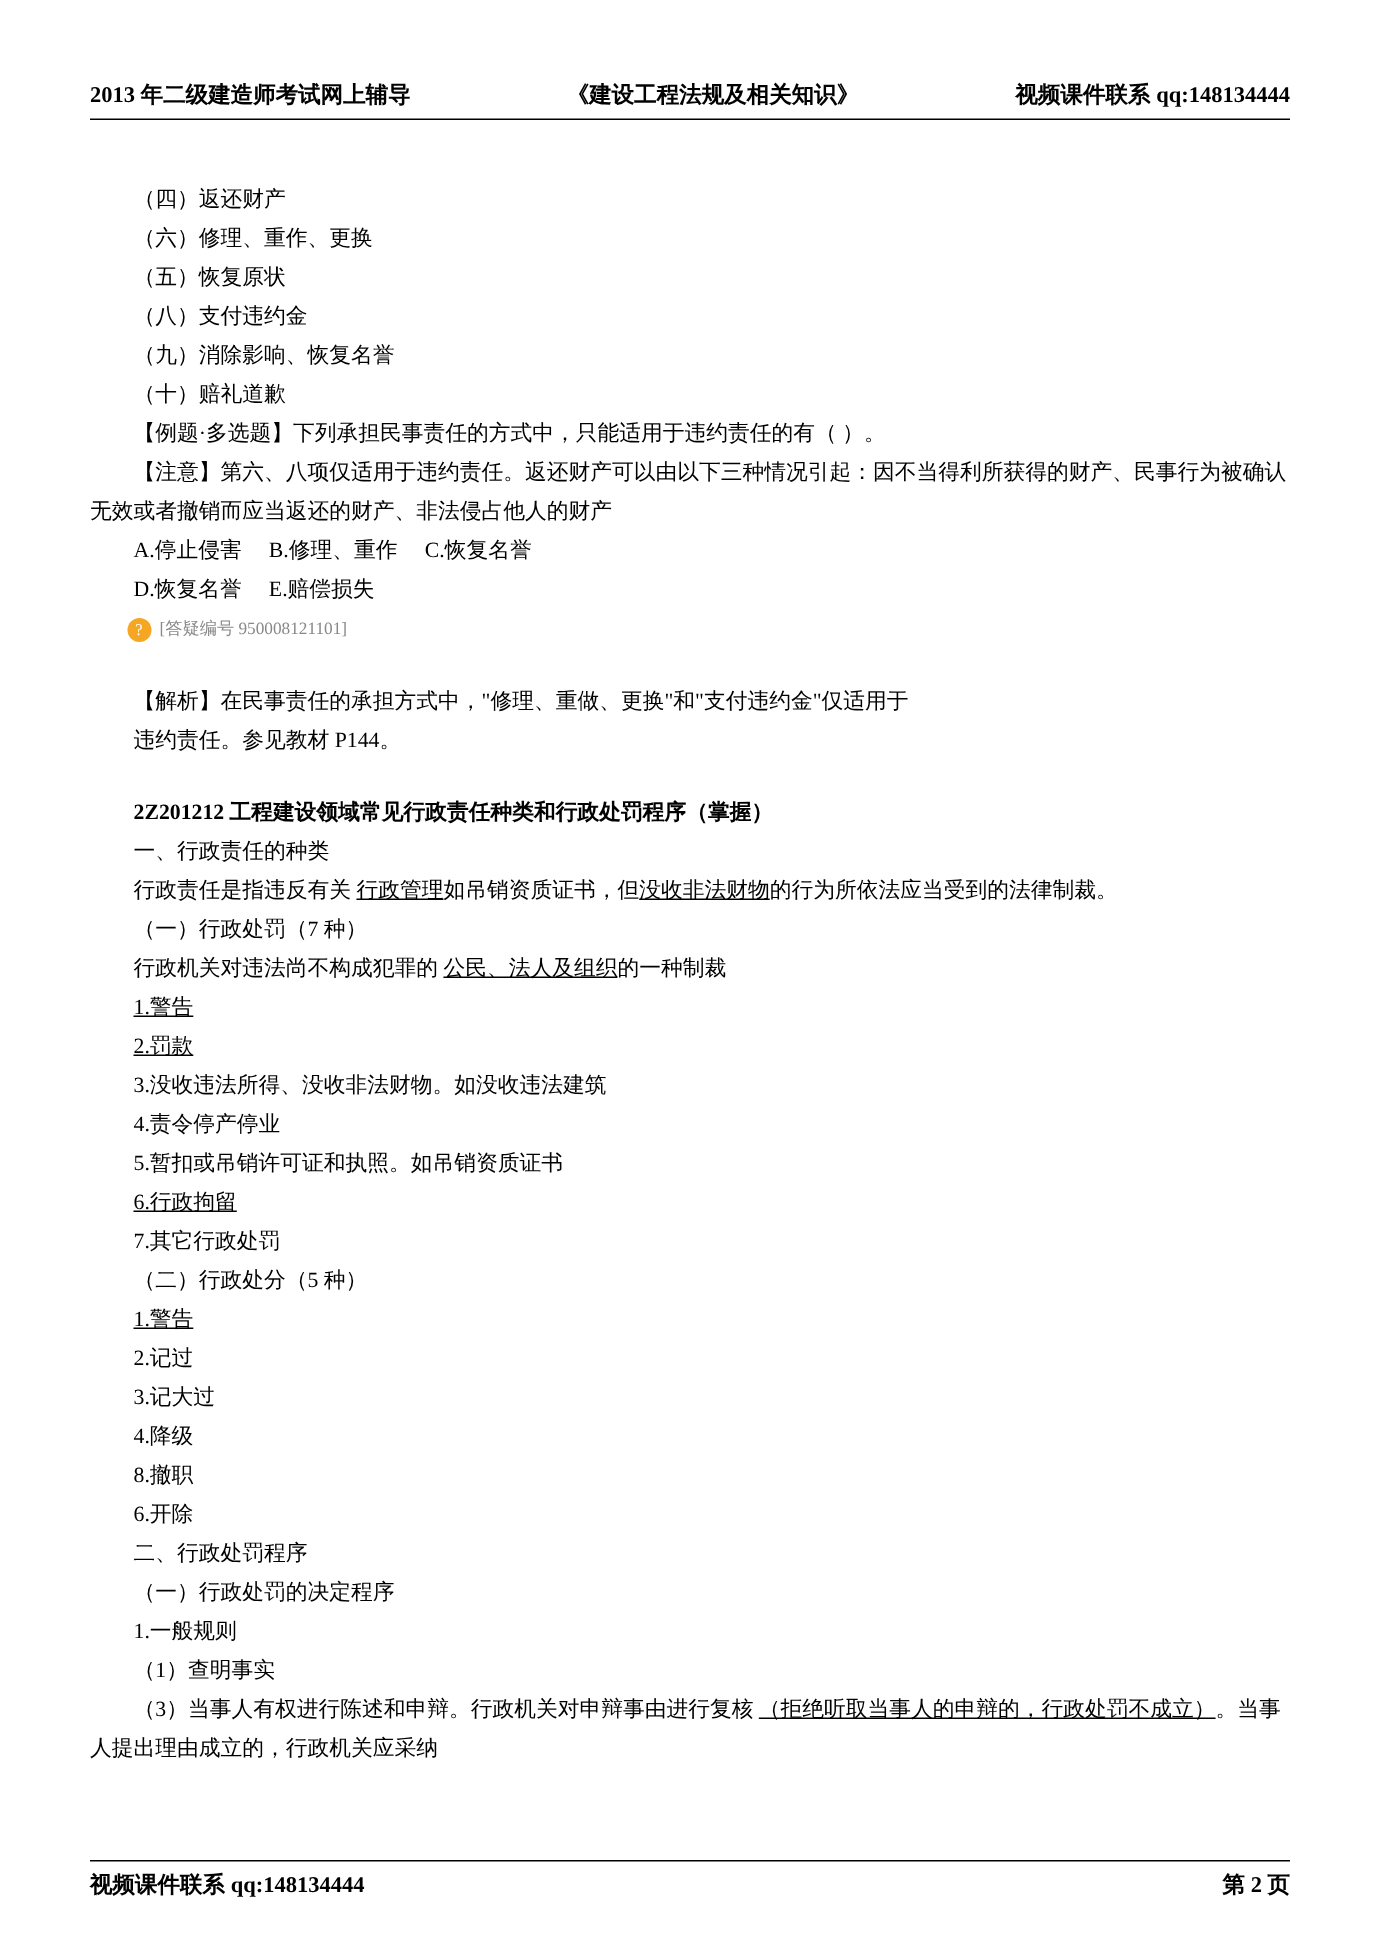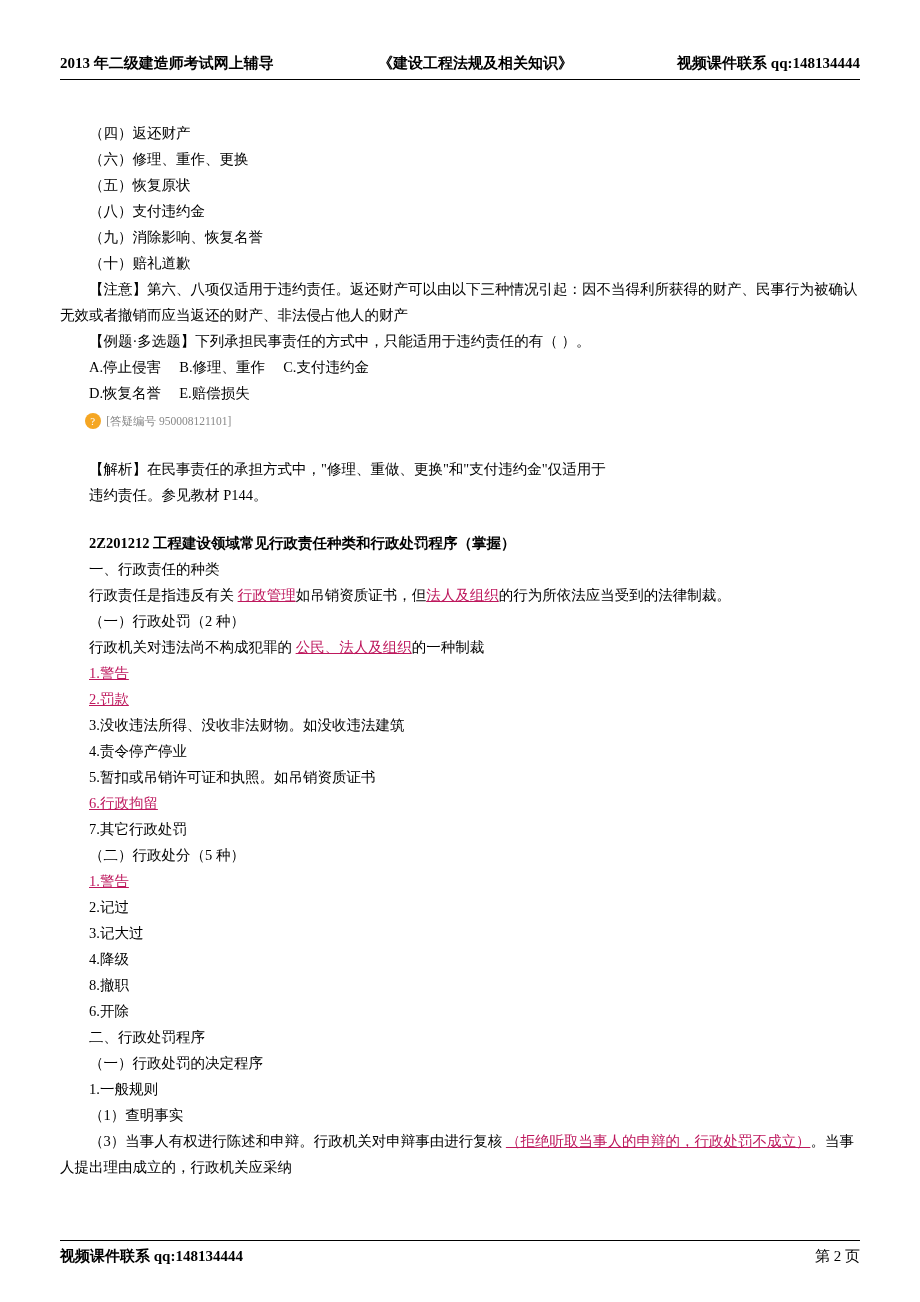--- a/index.html
+++ b/index.html
@@ -30,21 +30,21 @@
     font-size: 14.5px;
     line-height: 26px;
   }
   .para {
     text-indent: 2em;
     margin: 0;
   }
   .para-noindent {
     margin: 0;
   }
-  .red-underline { color: #be185d; text-decoration: underline; }
+  .red-underline { color: #000000; text-decoration: underline; }
   .bold { font-weight: bold; }
   .note-icon {
     display: inline-block;
     width: 16px;
     height: 16px;
     border-radius: 50%;
     background: #f5a623;
     color: #fff;
     font-size: 11px;
     line-height: 16px;
@@ -62,21 +62,21 @@
     bottom: 40px;
     left: 60px;
     right: 60px;
     border-top: 1.5px solid #000;
     padding-top: 6px;
     display: flex;
     justify-content: space-between;
     font-size: 15px;
     font-weight: bold;
   }
-  .footer-line .pagenum { font-weight: normal; }
+  .footer-line .pagenum { font-weight: bold; }
   .spacer { height: 22px; }
   .indent1 { text-indent: 2em; }
 </style>
 </head>
 <body>
 
 <div class="page">
 
   <div class="header-line">
     <span>2013 年二级建造师考试网上辅导</span>
@@ -86,28 +86,28 @@
 
   <div class="body-text">
 
     <p class="para">（四）返还财产</p>
     <p class="para">（六）修理、重作、更换</p>
     <p class="para">（五）恢复原状</p>
     <p class="para">（八）支付违约金</p>
     <p class="para">（九）消除影响、恢复名誉</p>
     <p class="para">（十）赔礼道歉</p>
 
+    <p class="para">【例题·多选题】下列承担民事责任的方式中，只能适用于违约责任的有（  ）。</p>
+
     <p class="para" style="text-indent:2em;">【注意】第六、八项仅适用于违约责任。返还财产可以由以下三种情况引起：因不当得利所获得的财产、民事行为被确认无效或者撤销而应当返还的财产、非法侵占他人的财产</p>
-
-    <p class="para">【例题·多选题】下列承担民事责任的方式中，只能适用于违约责任的有（  ）。</p>
 
     <p class="para">
       <span>A.停止侵害</span>&nbsp;&nbsp;&nbsp;&nbsp;
       <span>B.修理、重作</span>&nbsp;&nbsp;&nbsp;&nbsp;
-      <span>C.支付违约金</span>
+      <span>C.恢复名誉</span>
     </p>
     <p class="para">
       <span>D.恢复名誉</span>&nbsp;&nbsp;&nbsp;&nbsp;
       <span>E.赔偿损失</span>
     </p>
 
     <p class="para-noindent" style="padding-left:1.7em;">
       <span class="note-icon">?</span>
       <span class="note-text">[答疑编号 950008121101]</span>
     </p>
@@ -117,24 +117,24 @@
     <p class="para">【解析】在民事责任的承担方式中，"修理、重做、更换"和"支付违约金"仅适用于</p>
     <p class="para">违约责任。参见教材 P144。</p>
 
     <div class="spacer"></div>
 
     <p class="para bold">2Z201212  工程建设领域常见行政责任种类和行政处罚程序（掌握）</p>
 
     <p class="para">一、行政责任的种类</p>
 
     <p class="para">
-      <span>行政责任是指违反有关 </span><span class="red-underline">行政管理</span><span>如吊销资质证书，但</span><span class="red-underline">法人及组织</span><span>的行为所依法应当受到的法律制裁。</span>
+      <span>行政责任是指违反有关 </span><span class="red-underline">行政管理</span><span>如吊销资质证书，但</span><span class="red-underline">没收非法财物</span><span>的行为所依法应当受到的法律制裁。</span>
     </p>
 
-    <p class="para">（一）行政处罚（2 种）</p>
+    <p class="para">（一）行政处罚（7 种）</p>
 
     <p class="para">
       <span>行政机关对违法尚不构成犯罪的 </span><span class="red-underline">公民、法人及组织</span><span>的一种制裁</span>
     </p>
 
     <p class="para red-underline">1.警告</p>
     <p class="para red-underline">2.罚款</p>
     <p class="para">3.没收违法所得、没收非法财物。如没收违法建筑</p>
     <p class="para">4.责令停产停业</p>
     <p class="para">5.暂扣或吊销许可证和执照。如吊销资质证书</p>

